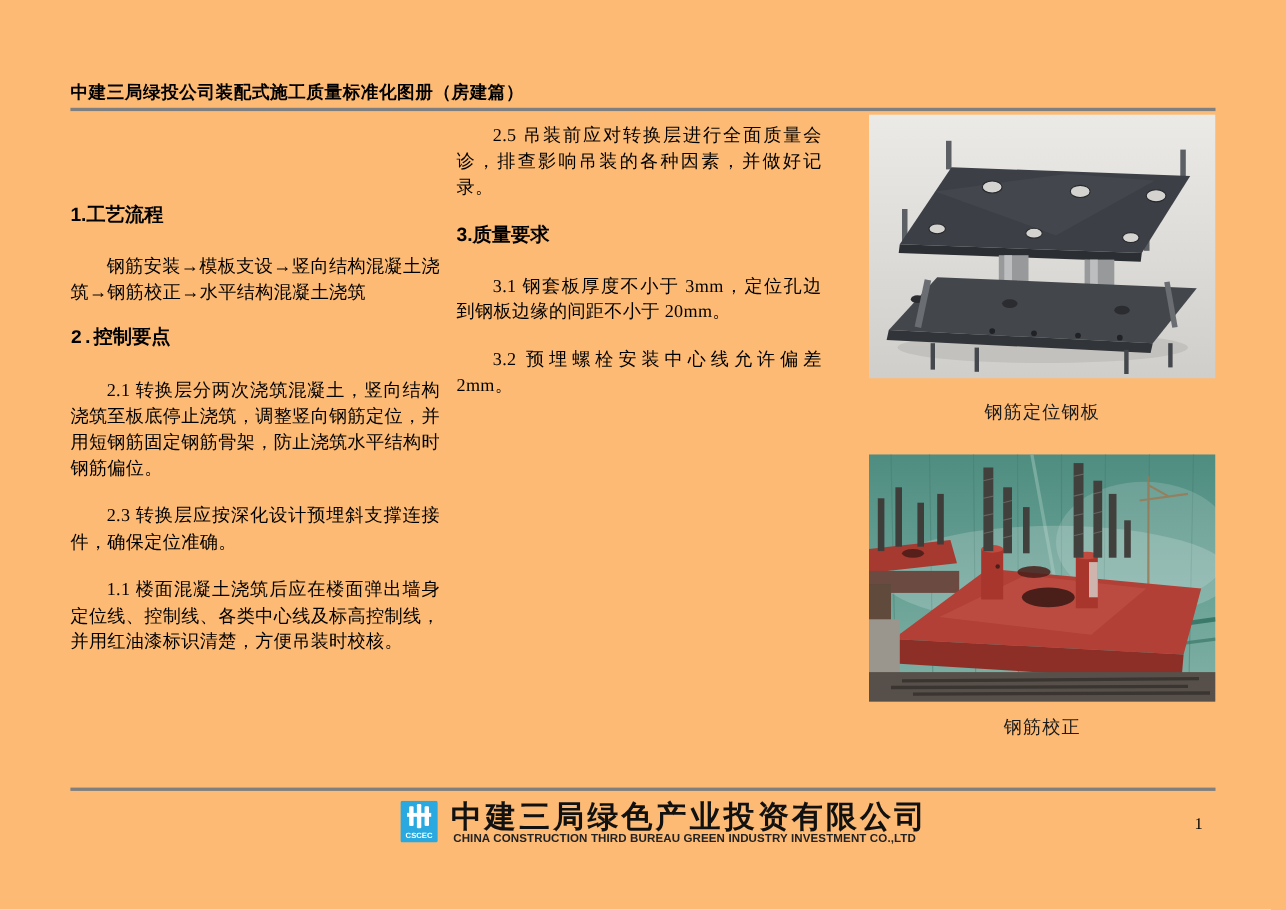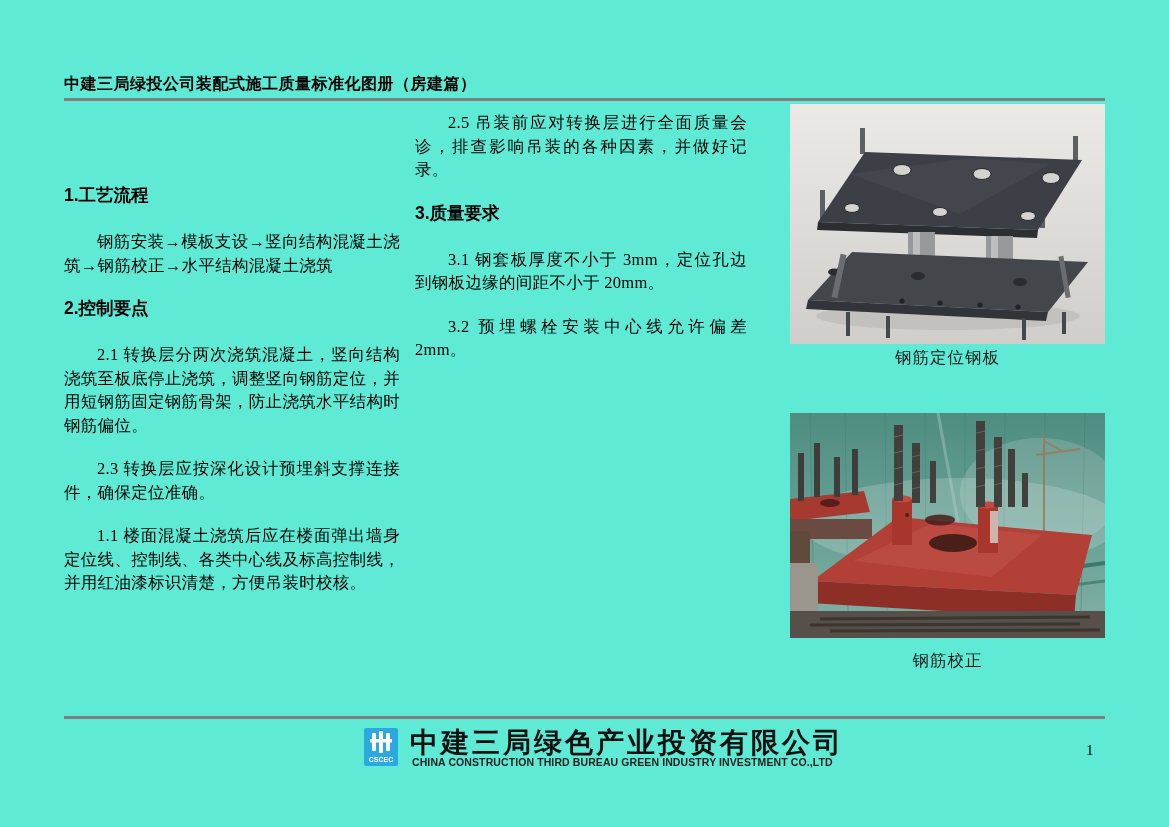--- a/index.html
+++ b/index.html
@@ -1,51 +1,51 @@
 <!DOCTYPE html>
 <html><head>
 <meta charset="utf-8">
 <style>
   html,body{margin:0;padding:0;background:#fff;}
   .page{
-    position:relative;width:1169px;height:827px;background:#5eead4;
+    position:relative;width:1169px;height:827px;background:#fdba74;
     font-family:"Liberation Serif","DejaVu Serif",serif;color:#000;overflow:hidden;
   }
   
   .header-title{
     position:absolute;left:64px;top:74px;
     font-family:"Liberation Sans","DejaVu Sans",sans-serif;font-weight:700;font-size:16px;
     letter-spacing:0.5px;color:#000;
   }
   .header-rule{position:absolute;left:64px;top:98px;width:1041px;height:3px;background:#7f7f7f;}
   .chapter-title{
     position:absolute;left:64px;top:121px;
     font-family:"Liberation Sans","DejaVu Sans",sans-serif;font-weight:700;font-size:22px;color:#000;
   }
   
   .col-left{position:absolute;left:64px;top:184px;width:336px;}
   .col-mid{position:absolute;left:415px;top:100px;width:332px;}
   .sec-heading{
     font-family:"Liberation Sans","DejaVu Sans",sans-serif;font-weight:700;
     font-size:17.5px;line-height:22px;margin:0 0 24px 0;
   }
-  .sec-heading.mt{}
+  .sec-heading.mt{font-family:Liberation Mono, monospace;}
   p.body{
     font-size:16.5px;line-height:23.5px;letter-spacing:0.3px;
     text-align:justify;text-indent:2em;margin:11px 0 20px 0;
   }
   
   .figure{position:absolute;}
   .figure svg{display:block;}
   .fig-caption{
     position:absolute;width:100%;text-align:center;
     font-size:16.5px;letter-spacing:1px;color:#1a1a1a;
   }
   .fig1{left:790px;top:104px;width:315px;height:240px;}
-  .fig1-cap{left:790px;top:347px;width:315px;}
+  .fig1-cap{left:790px;top:364px;width:315px;}
   .fig2{left:790px;top:413px;width:315px;height:225px;}
   .fig2-cap{left:790px;top:650px;width:315px;}
   
   .footer-rule{position:absolute;left:64px;top:716px;width:1041px;height:3px;background:#7f7f7f;}
   .footer-logo{position:absolute;left:364px;top:728px;width:34px;height:38px;}
   .company-cn{
     position:absolute;left:410px;top:724px;
     font-family:"Liberation Sans","DejaVu Sans",sans-serif;font-weight:700;
     font-size:28px;letter-spacing:3px;color:#111;
   }

